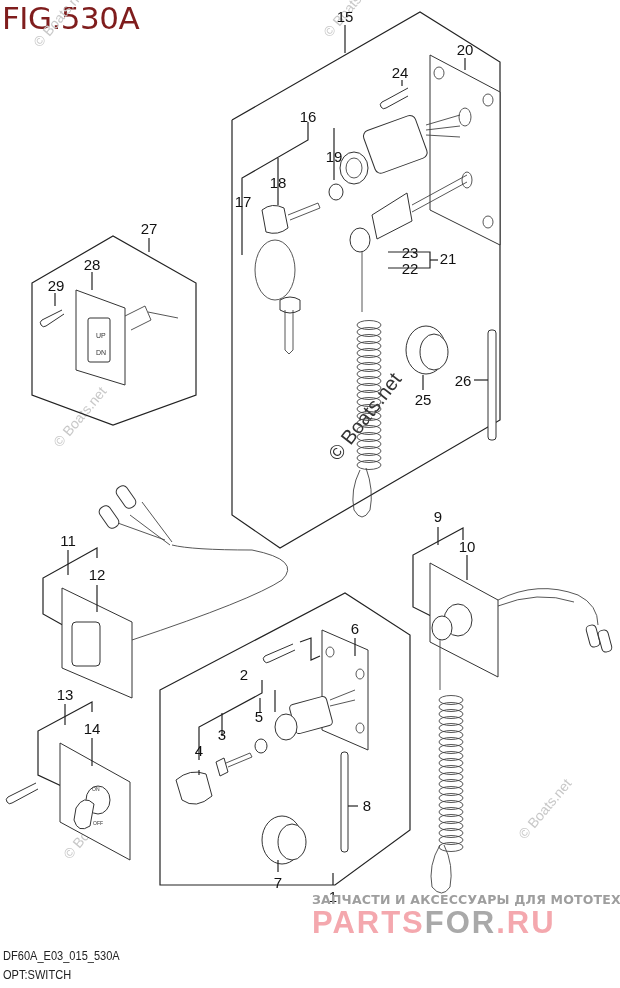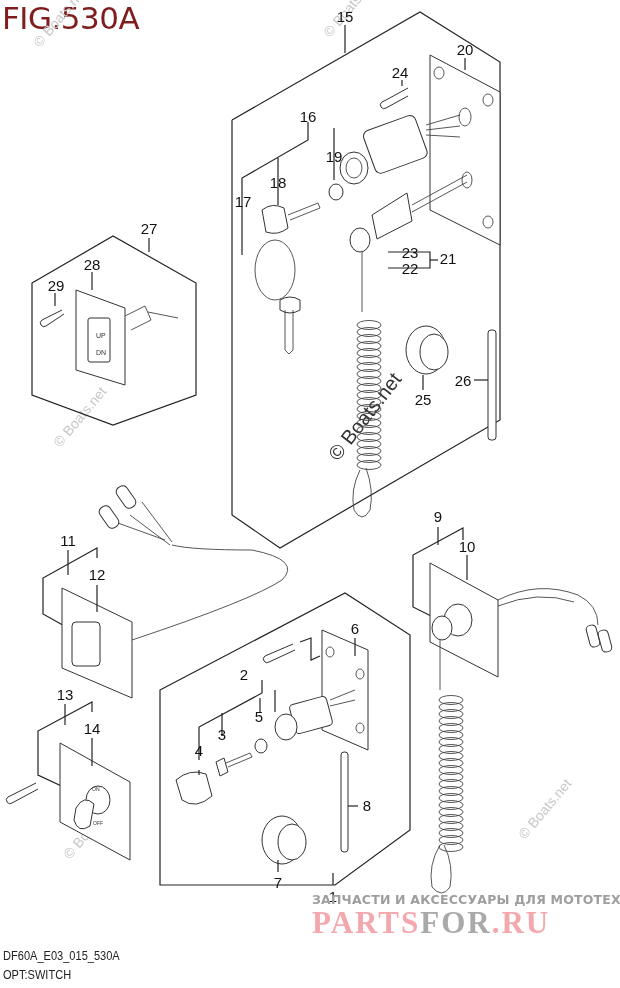--- a/index.html
+++ b/index.html
@@ -3,21 +3,21 @@
 <meta charset="utf-8">
 <style>
   html,body{margin:0;padding:0;background:#fff;}
   body{width:620px;height:988px;position:relative;overflow:hidden;font-family:"Liberation Sans",sans-serif;}
   #diagram{position:absolute;left:0;top:0;width:620px;height:988px;}
   .fig-title{position:absolute;left:2px;top:0;font-family:"DejaVu Sans",sans-serif;font-weight:normal;font-size:31px;letter-spacing:-0.5px;color:#7f1d1d;}
   .footer{position:absolute;left:3px;font-family:"Liberation Sans",sans-serif;font-size:13px;color:#222;transform:scaleX(0.85);transform-origin:left;}
   .code{top:948px;}
   .caption{top:967px;}
   .wm-ru{position:absolute;left:312px;top:892px;font-family:"DejaVu Sans",sans-serif;font-weight:bold;font-size:12.5px;color:#9e9e9e;letter-spacing:0.2px;white-space:nowrap;}
-  .wm-logo{position:absolute;left:312px;top:906px;font-family:Liberation Serif, serif;font-weight:bold;font-size:31px;letter-spacing:2px;white-space:nowrap;line-height:34px;}
+  .wm-logo{position:absolute;left:312px;top:906px;font-family:Liberation Sans, sans-serif;font-weight:bold;font-size:31px;letter-spacing:2px;white-space:nowrap;line-height:34px;}
   .wm-logo .pink{color:#f4a8ae;}
   .wm-logo .gray{color:#a9a9a9;}
   svg text{font-family:"Liberation Sans",sans-serif;}
   .lbl{font-size:15px;fill:#111;text-anchor:middle;}
   .ln{stroke:#222;stroke-width:1.2;fill:none;}
   .pt{stroke:#333;stroke-width:1;fill:#fff;}
   .pt2{stroke:#444;stroke-width:0.9;fill:none;}
   .boats{fill:#c8c8c8;font-size:14px;}
   .boats-big{fill:#333;font-size:20px;}
 </style>

